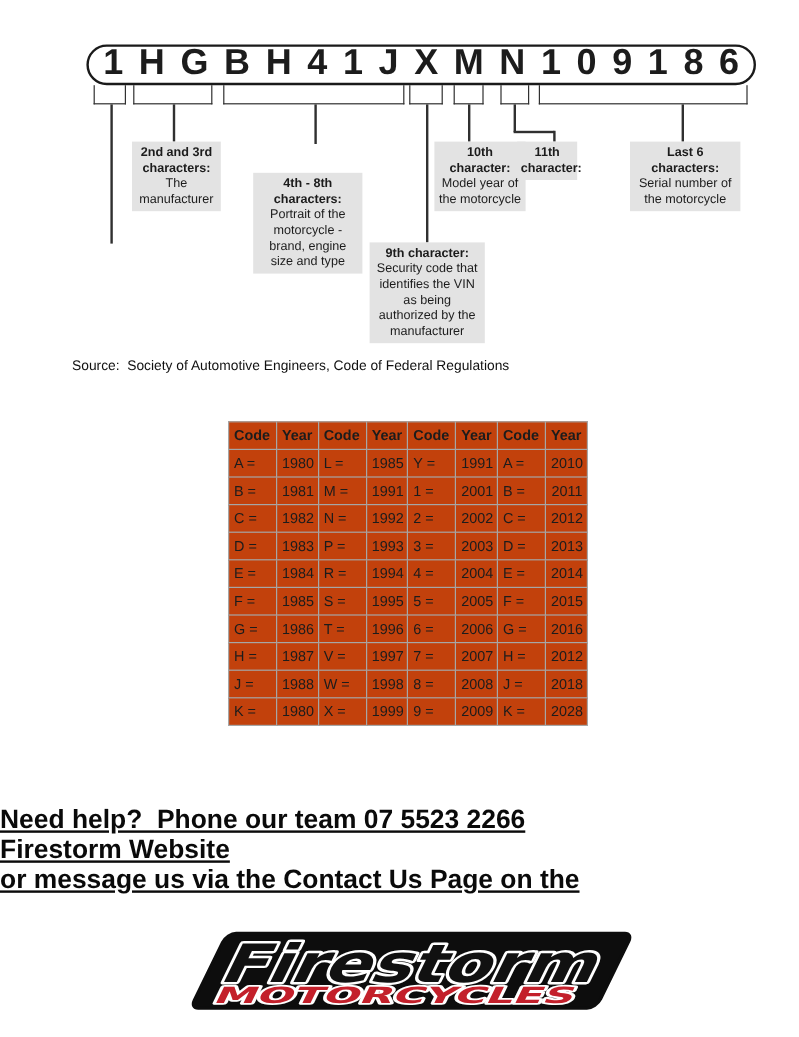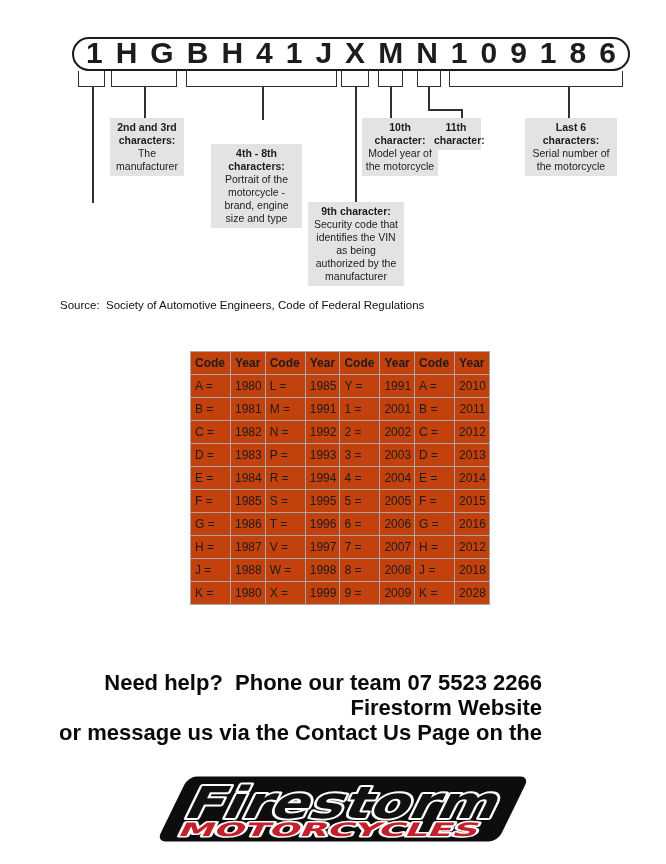--- a/index.html
+++ b/index.html
@@ -44,22 +44,22 @@
   table.year-table th,table.year-table td{
     border:1px solid #a6a6a6;padding:4px 3px 4px 4px;vertical-align:middle;
     white-space:nowrap;
   }
   table.year-table th{font-weight:bold;text-align:left;}
   td.col-code,th.col-code{width:32px;text-align:left;}
   td.col-year,th.col-year{width:26px;text-align:center;}
 
   
   .help{
-    position:absolute;left:0;top:670px;width:542px;text-align:right;
-    font-weight:bold;font-size:22px;line-height:25px;color:#0a0a0a;
+    position:absolute;left:0;top:670px;width:542px;text-align:left;
+    font-weight:bold;font-size:22px;line-height:25px;color:#0a0a0a;text-decoration:underline;
   }
   .help div{white-space:pre;}
 
   .logo{position:absolute;left:152px;top:770px;}
 </style>
 </head>
 <body>
 
 <div class="page">
 

